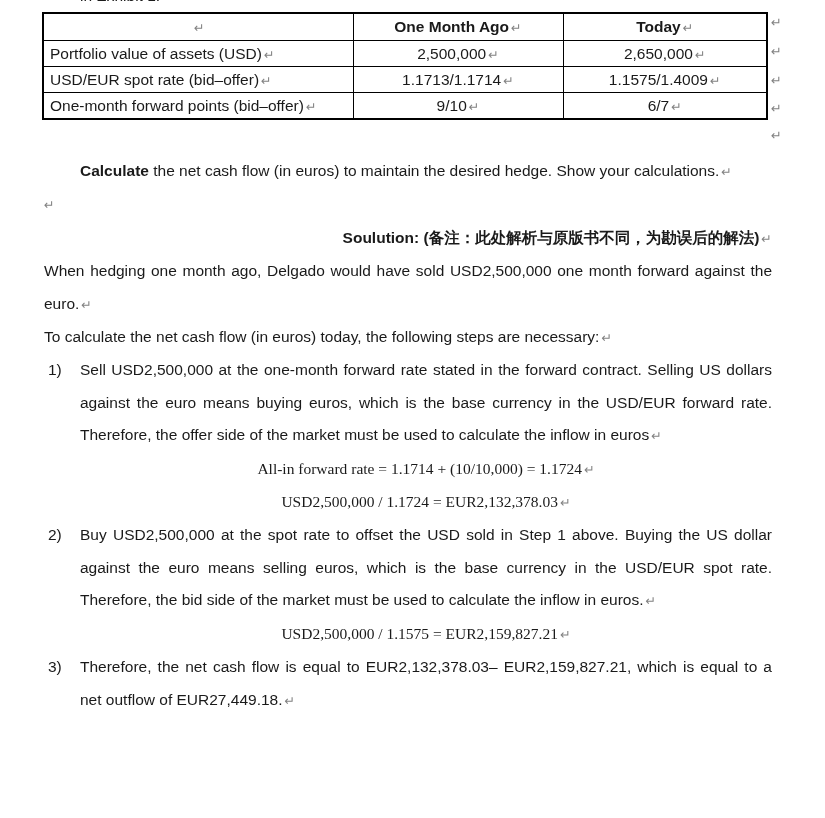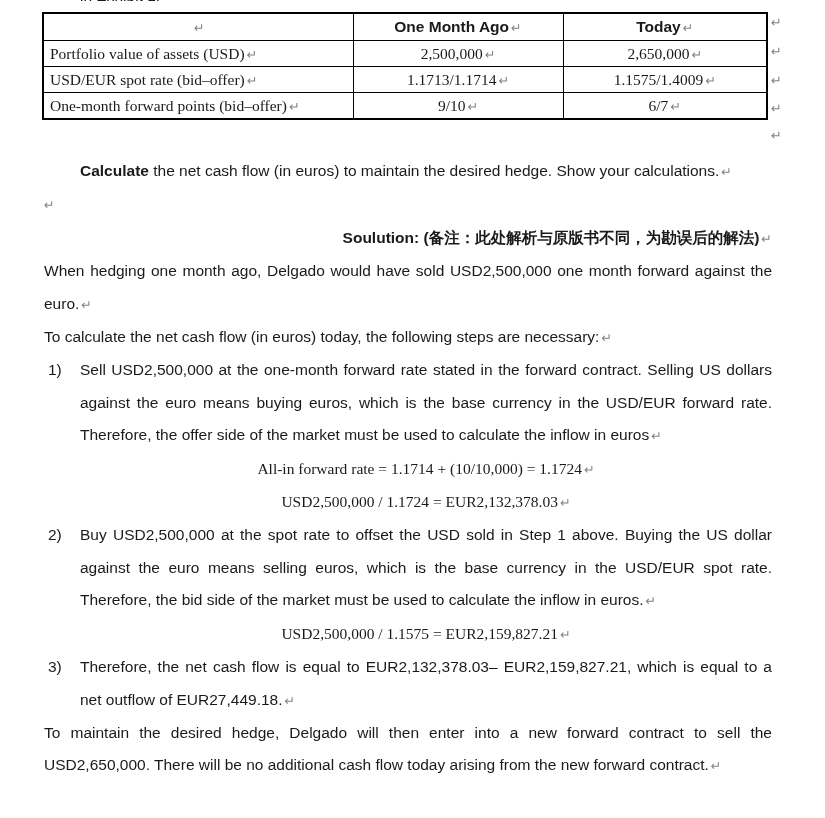--- a/index.html
+++ b/index.html
@@ -46,21 +46,21 @@
   table.exhibit td {
     border: 1.5px solid #000;
     padding: 0 6px;
     vertical-align: middle;
     white-space: nowrap;
     overflow: hidden;
   }
   table.exhibit { border: 2px solid #000; }
   tr.r-title td { height: 23px; text-align: center; font-weight: 700; }
   tr.r-hdr td { height: 26px; }
-  tr.r-data td { height: 25px; font-family: Liberation Serif, serif; }
+  tr.r-data td { height: 25px; }
   td.c { text-align: center; }
   .rowend {
     position: absolute;
     left: 771px;
     font-size: 13px;
     color: #828282;
   }
   
   .docbody {
     position: absolute;
@@ -139,16 +139,15 @@
     <p class="calc"><span>All-in forward rate = 1.1714 + (10/10,000) = 1.1724</span><span class="pmark">↵</span></p>
 
     <p class="calc"><span>USD2,500,000 / 1.1724 = EUR2,132,378.03</span><span class="pmark">↵</span></p>
 
     <p class="step"><span class="num">2)</span><span>Buy USD2,500,000 at the spot rate to offset the USD sold in Step 1 above. Buying the US dollar against the euro means selling euros, which is the base currency in the USD/EUR spot rate. Therefore, the bid side of the market must be used to calculate the inflow in euros.</span><span class="pmark">↵</span></p>
 
     <p class="calc"><span>USD2,500,000 / 1.1575 = EUR2,159,827.21</span><span class="pmark">↵</span></p>
 
     <p class="step"><span class="num">3)</span><span>Therefore, the net cash flow is equal to EUR2,132,378.03– EUR2,159,827.21, which is equal to a net outflow of EUR27,449.18.</span><span class="pmark">↵</span></p>
 
-    <p><span>To maintain the desired hedge, Delgado will then enter into a new forward contract to sell the USD2,650,000. There will be no additional cash flow today arising from the new forward contract.</span><span class="pmark">↵</span></p>
 
   </div>
 </div>
 
 </body></html>

